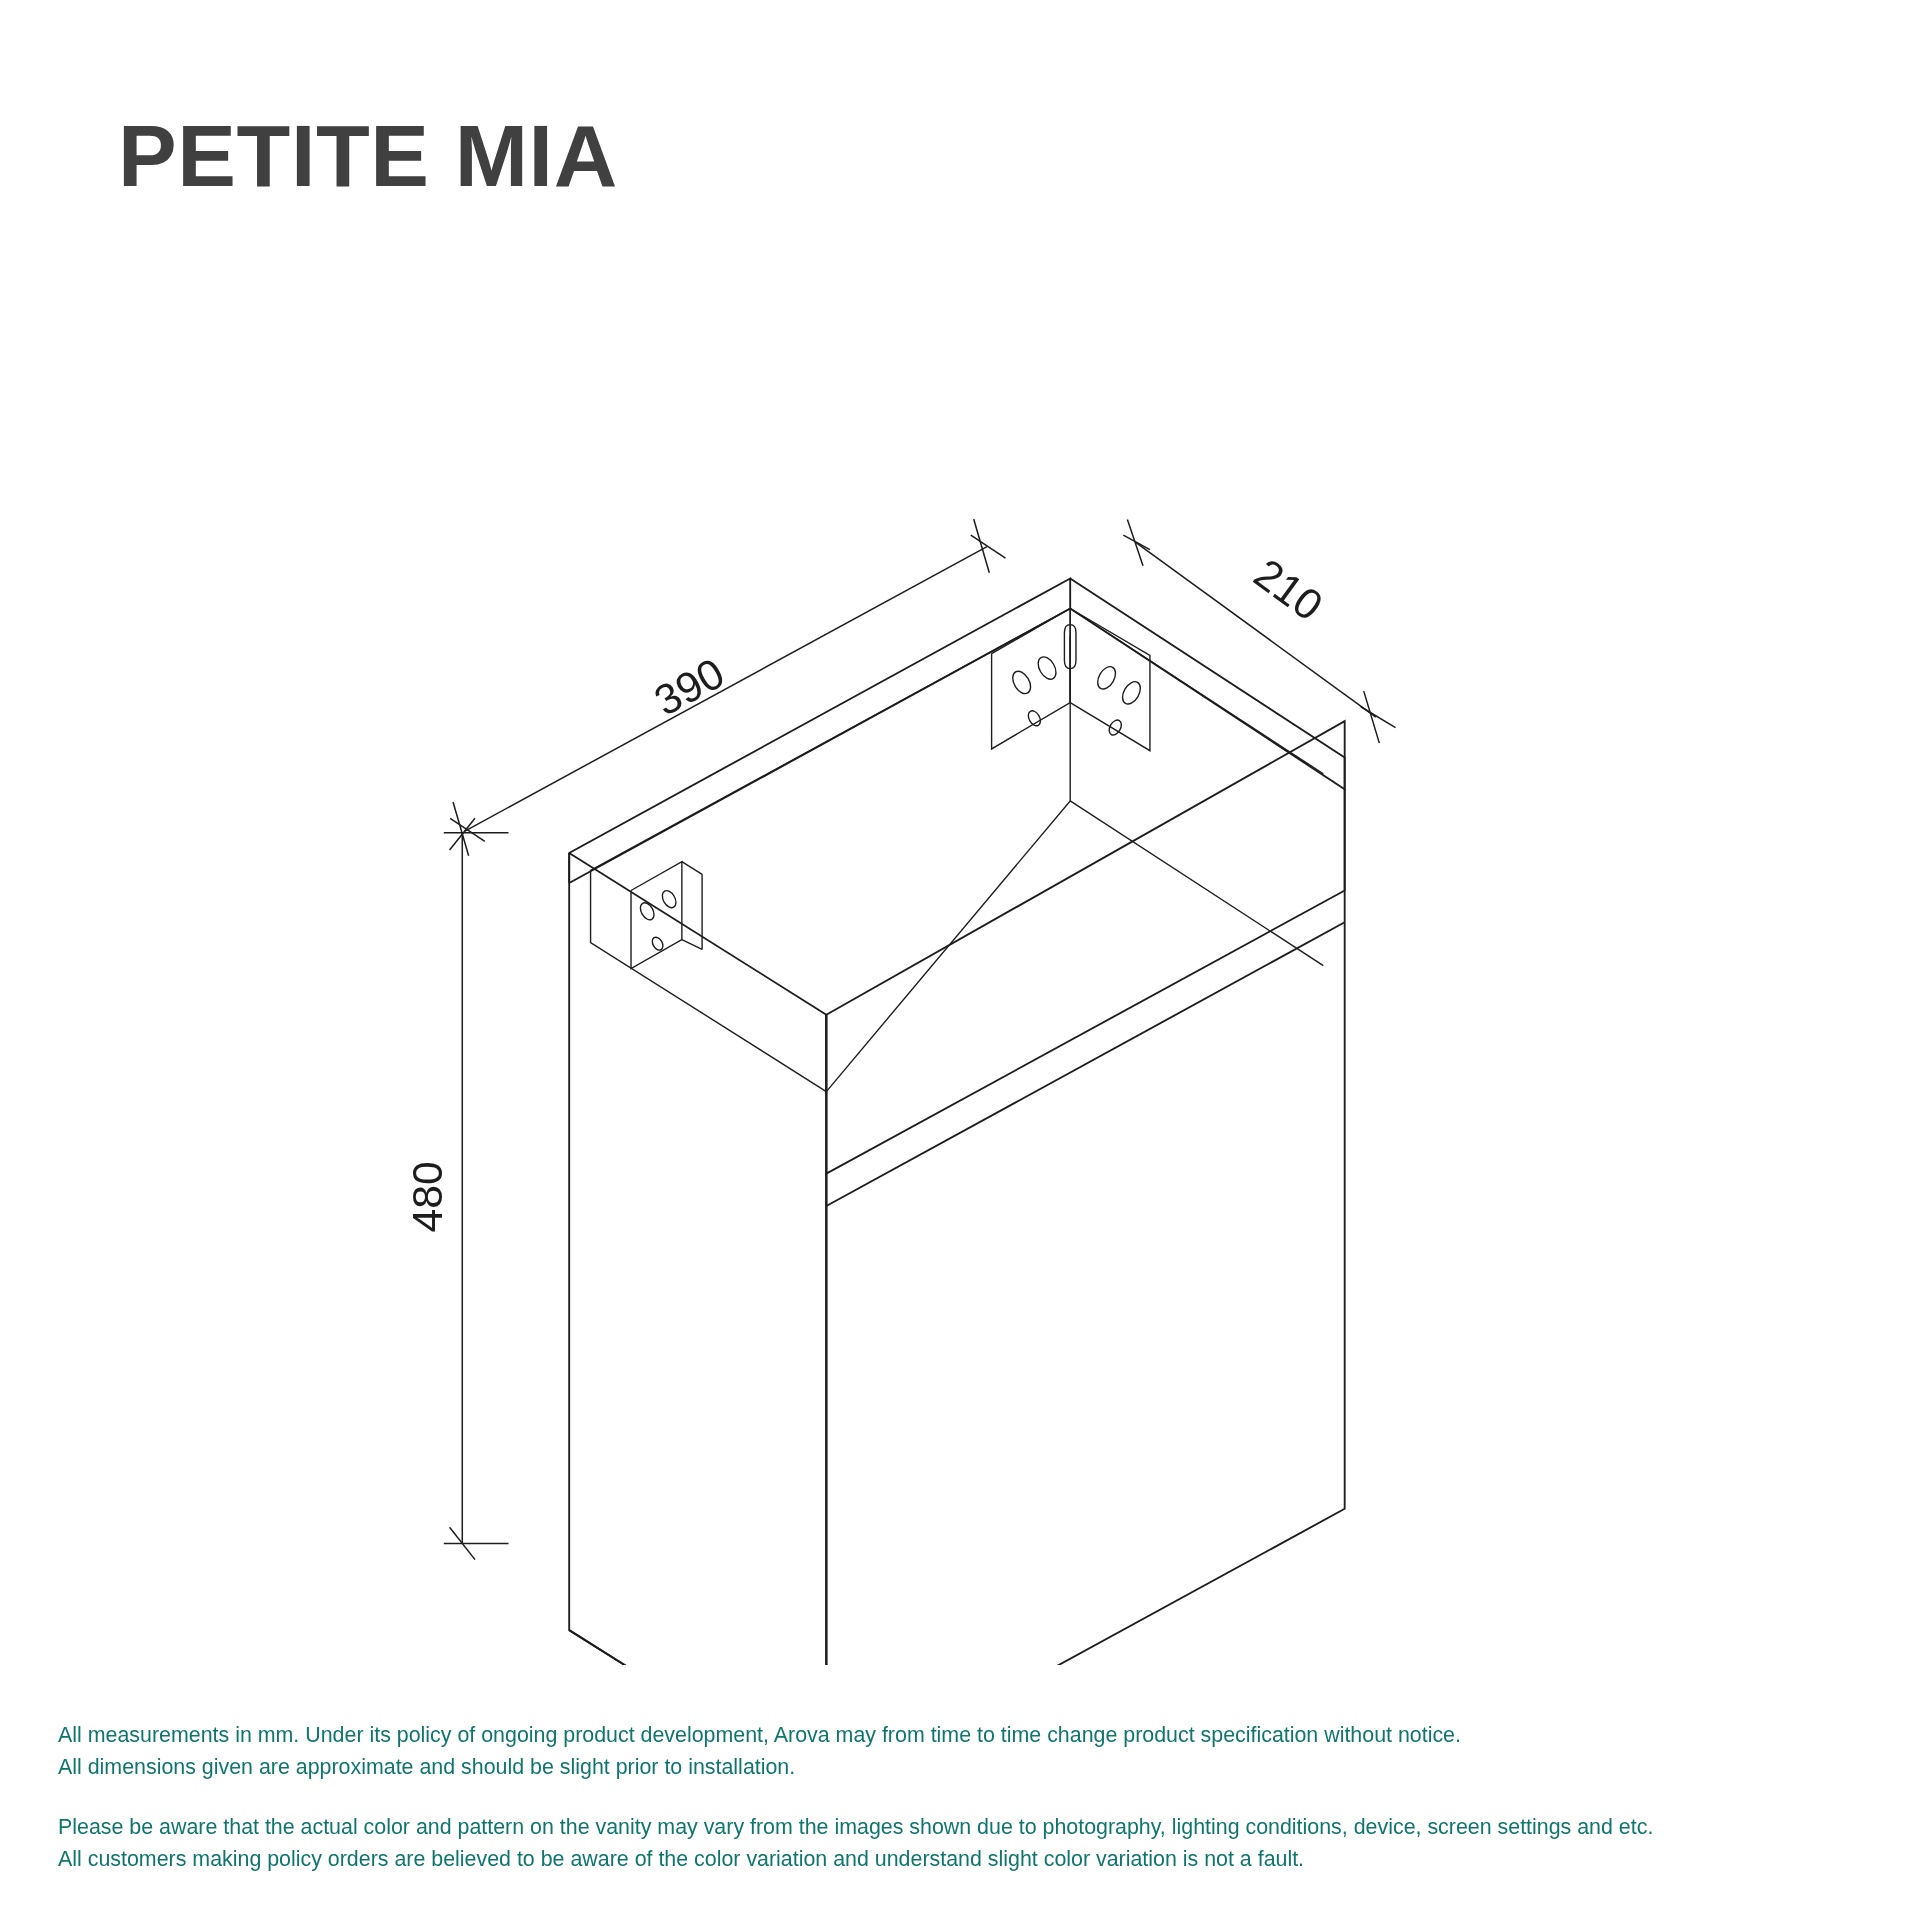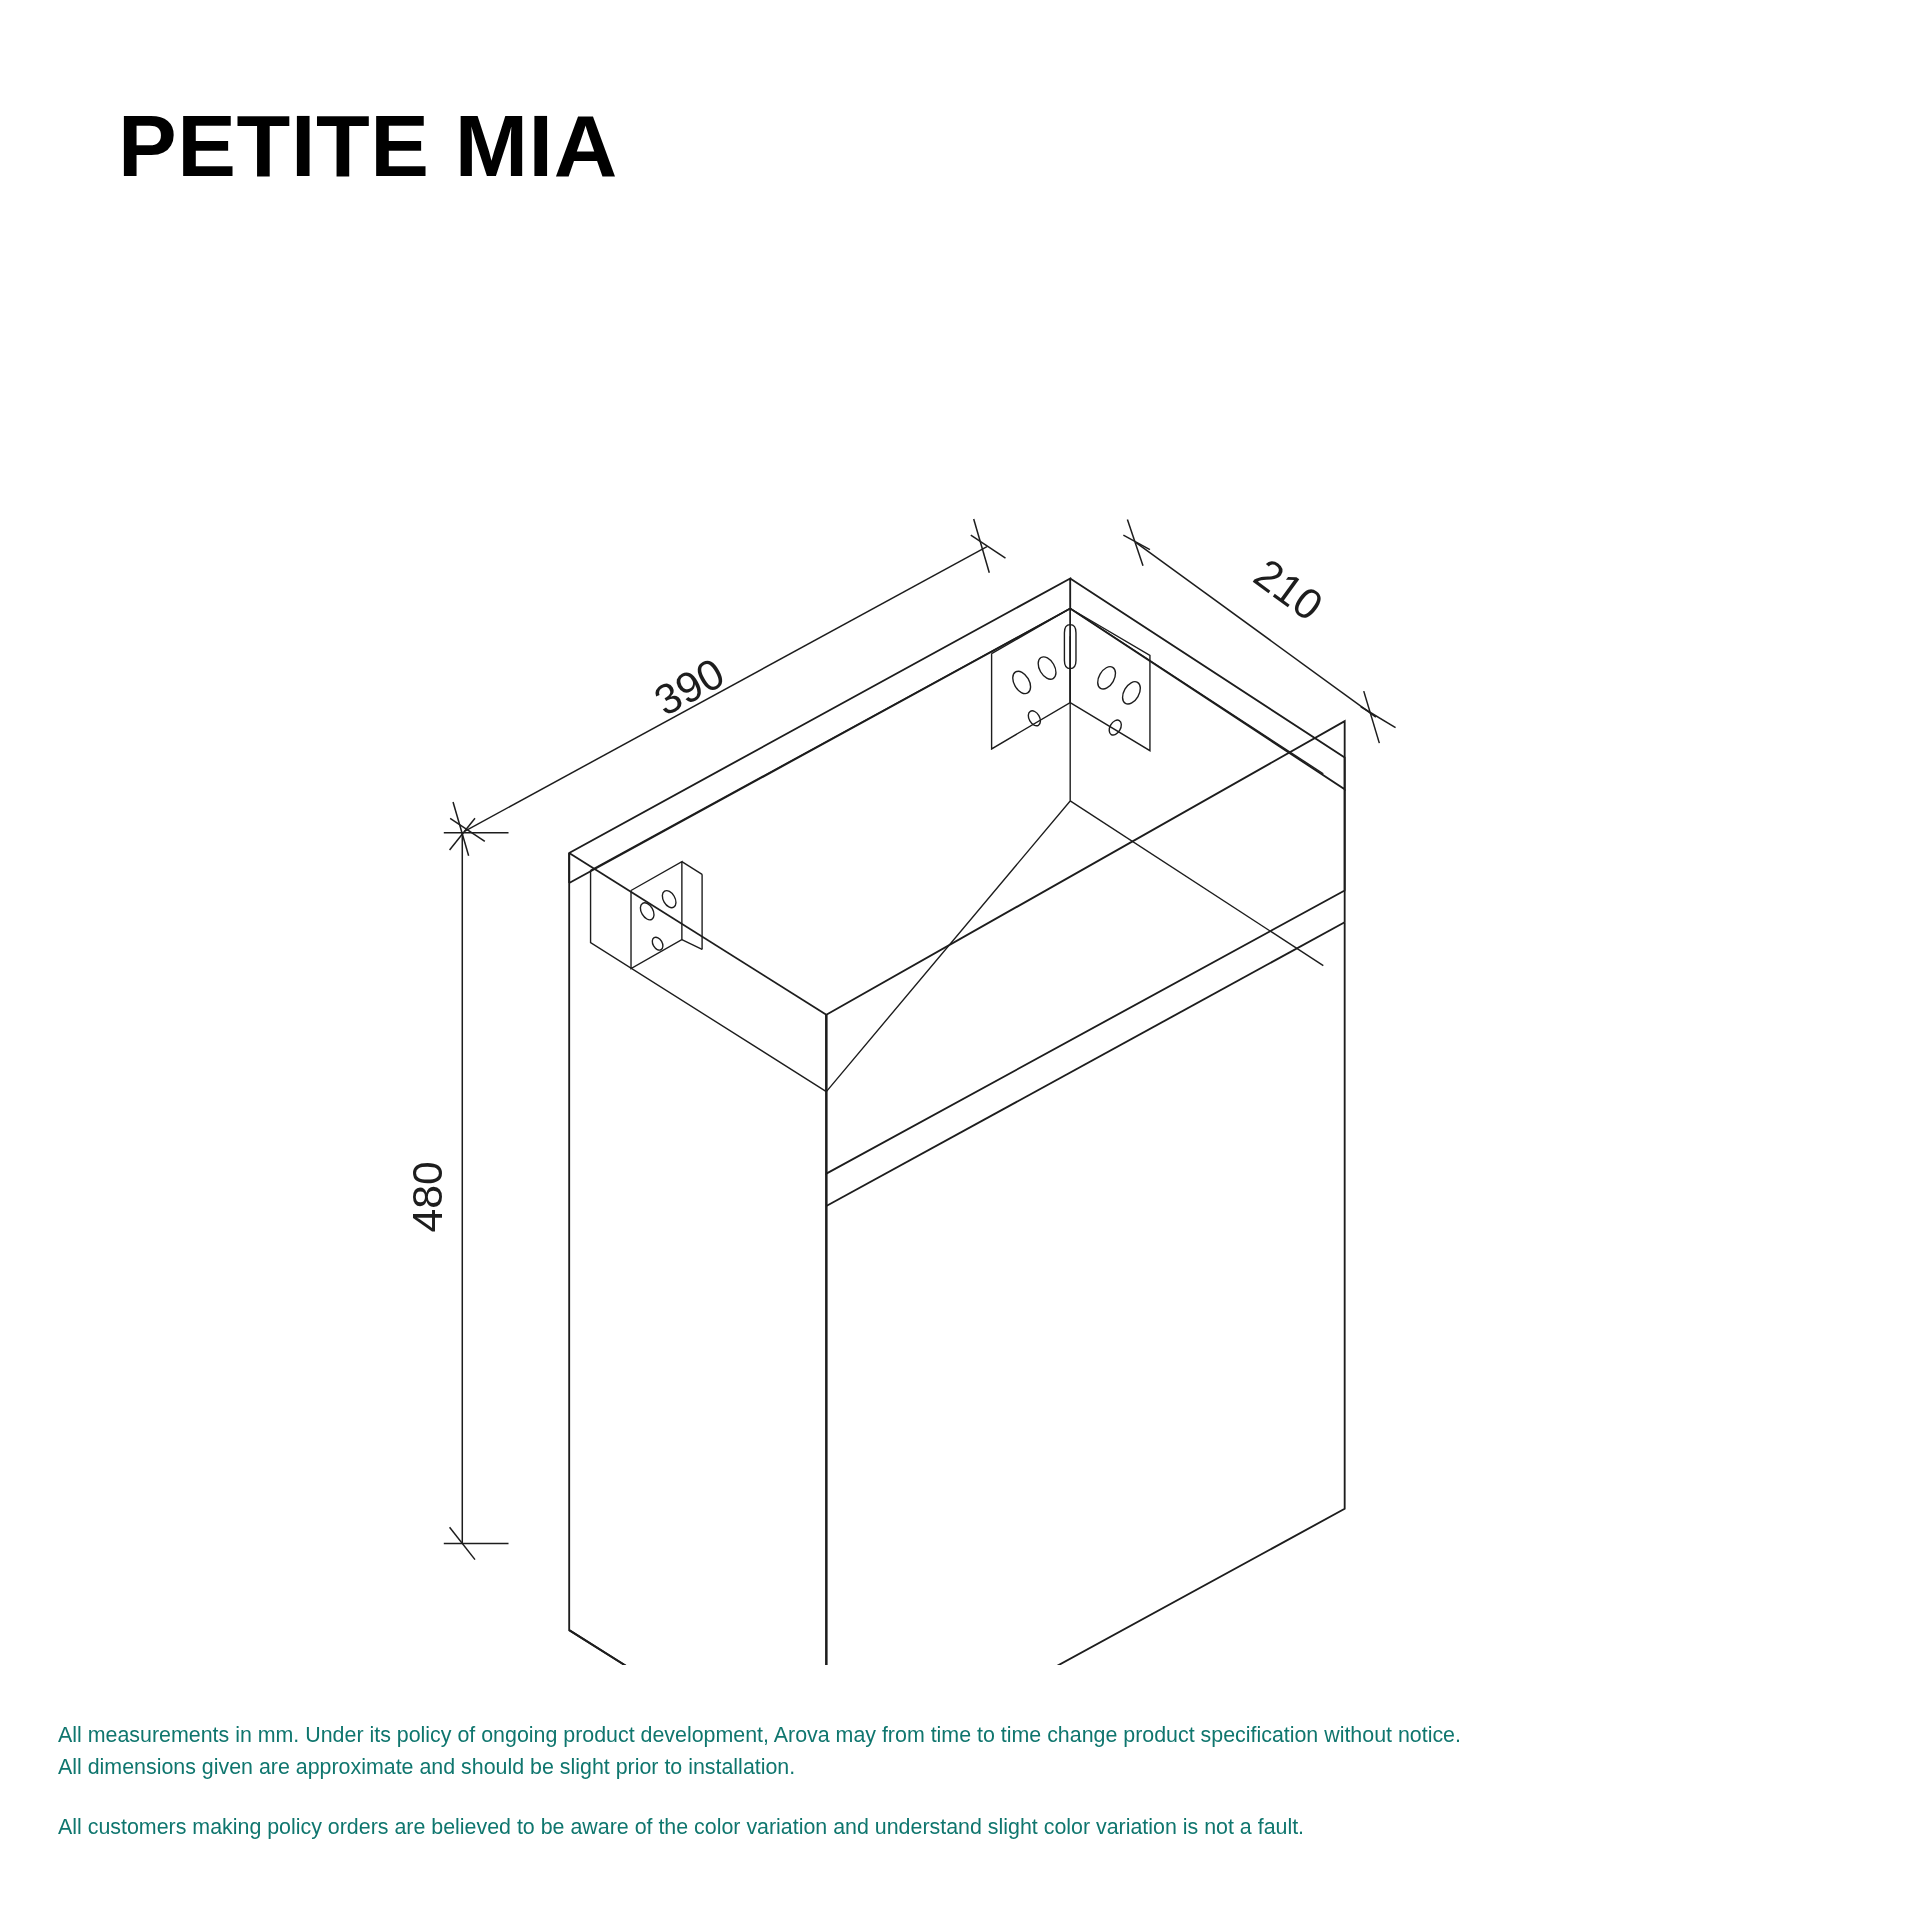--- a/index.html
+++ b/index.html
@@ -15,25 +15,25 @@
     position: relative;
     overflow: hidden;
   }
   .page {
     position: absolute;
     inset: 0;
   }
   .title {
     position: absolute;
     left: 118px;
-    top: 102px;
+    top: 112px;
     font-size: 88px;
     font-weight: 700;
     letter-spacing: 0.6px;
-    color: #000000;
+    color: #404040;
     line-height: 1;
     white-space: nowrap;
     text-align: right;
   }
   .drawing {
     position: absolute;
     left: 0;
     top: 220px;
     width: 1926px;
     height: 1445px;
@@ -169,18 +169,19 @@
 
     </svg>
   </div>
 
   <div class="notes">
     <div class="note-block">
       <span class="note-line">All measurements in mm. Under its policy of ongoing product development, Arova may from time to time change product specification without notice.</span>
       <span class="note-line">All dimensions given are approximate and should be slight prior to installation.</span>
     </div>
     <div class="note-block">
+      <span class="note-line">Please be aware that the actual color and pattern on the vanity may vary from the images shown due to photography, lighting conditions, device, screen settings and etc.</span>
       <span class="note-line">All customers making policy orders are believed to be aware of the color variation and understand slight color variation is not a fault.</span>
     </div>
   </div>
 
 </div>
 
 
 </body></html>

